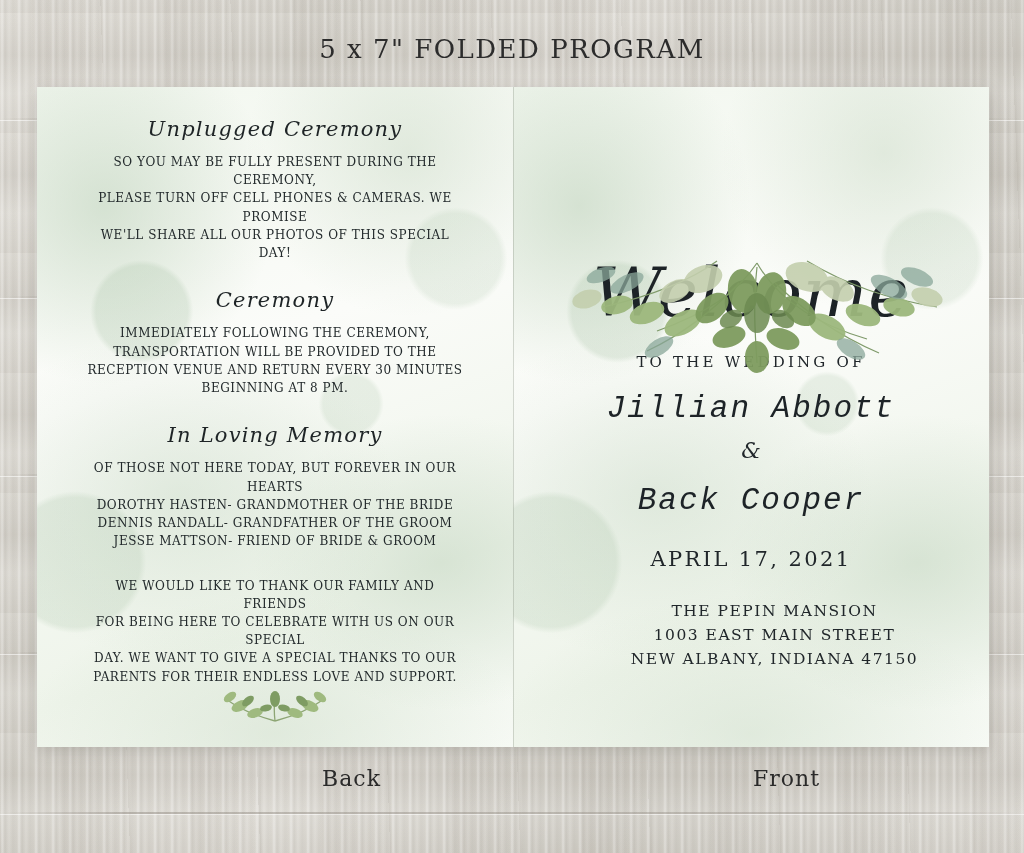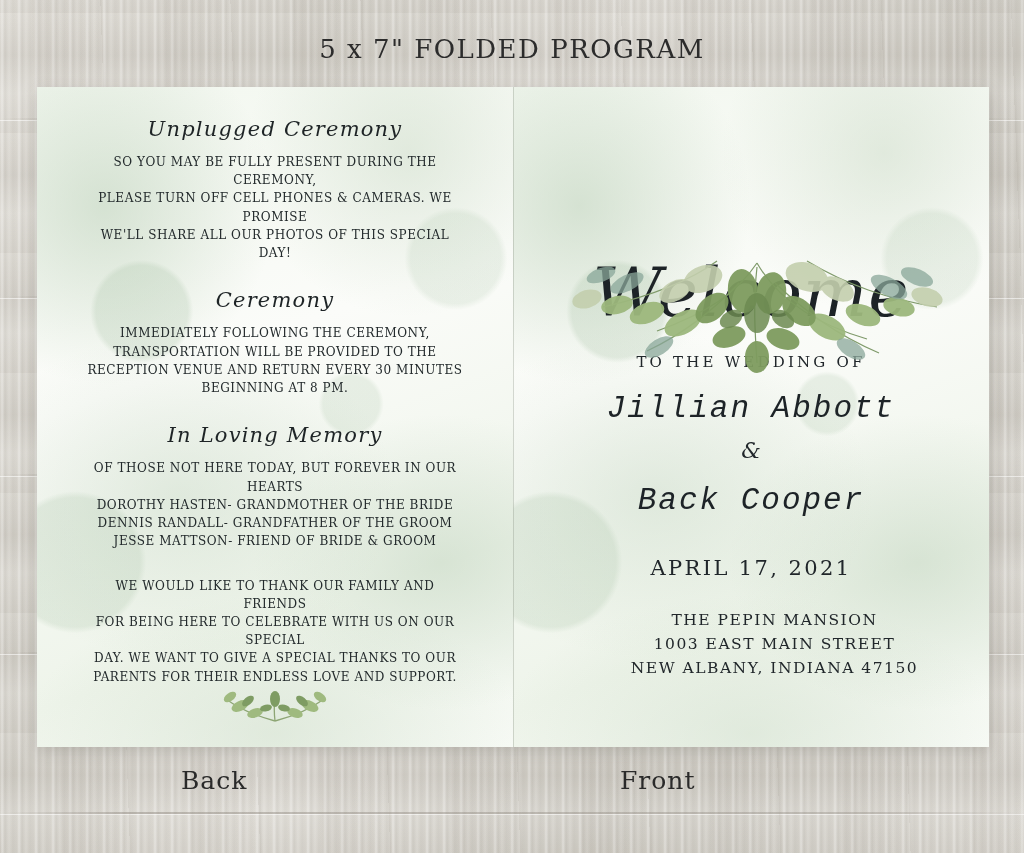--- a/index.html
+++ b/index.html
@@ -175,21 +175,21 @@
   .amp {
     font-family: "DejaVu Serif", serif;
     font-style: italic;
     font-size: 22px;
     margin-top: 12px;
   }
   .date {
     font-family: "DejaVu Serif", serif;
     font-size: 21px;
     letter-spacing: 2.4px;
-    margin-top: 38px;
+    margin-top: 29px;
   }
   .venue {
     font-family: "DejaVu Serif", serif;
     font-size: 15.5px;
     letter-spacing: 1.5px;
     line-height: 1.55;
     margin-top: 28px;
     text-transform: uppercase;
     padding-left: 47px;
   }
@@ -212,24 +212,24 @@
     width: 150px;
     height: 48px;
     z-index: 4;
   }
 
   
   .caption {
     position: absolute;
     top: 766px;
     font-family: "DejaVu Serif", serif;
-    font-size: 25px;
+    font-size: 22px;
     letter-spacing: 1px;
     color: #2a2a2a;
-    text-align: left;
+    text-align: right;
     width: 200px;
   }
   .caption.back { left: 181px; }
   .caption.front { left: 620px; }
 </style>
 </head>
 <body>
 
 <div class="wood">
   <div class="plank-line" style="top:118px"></div>

